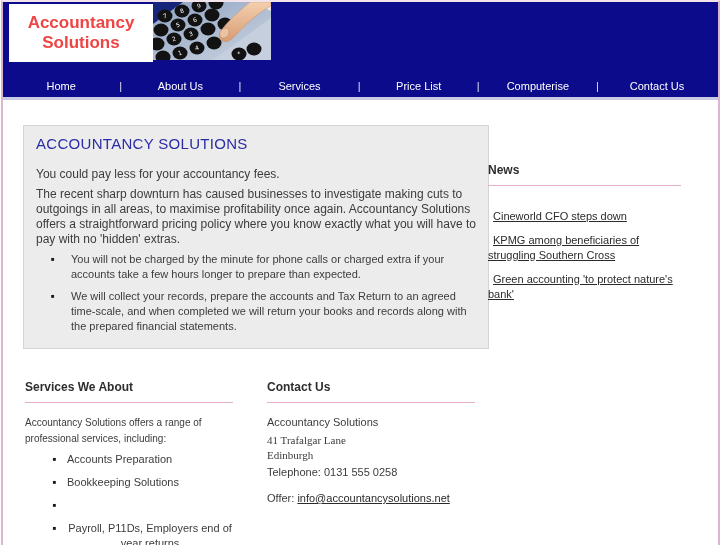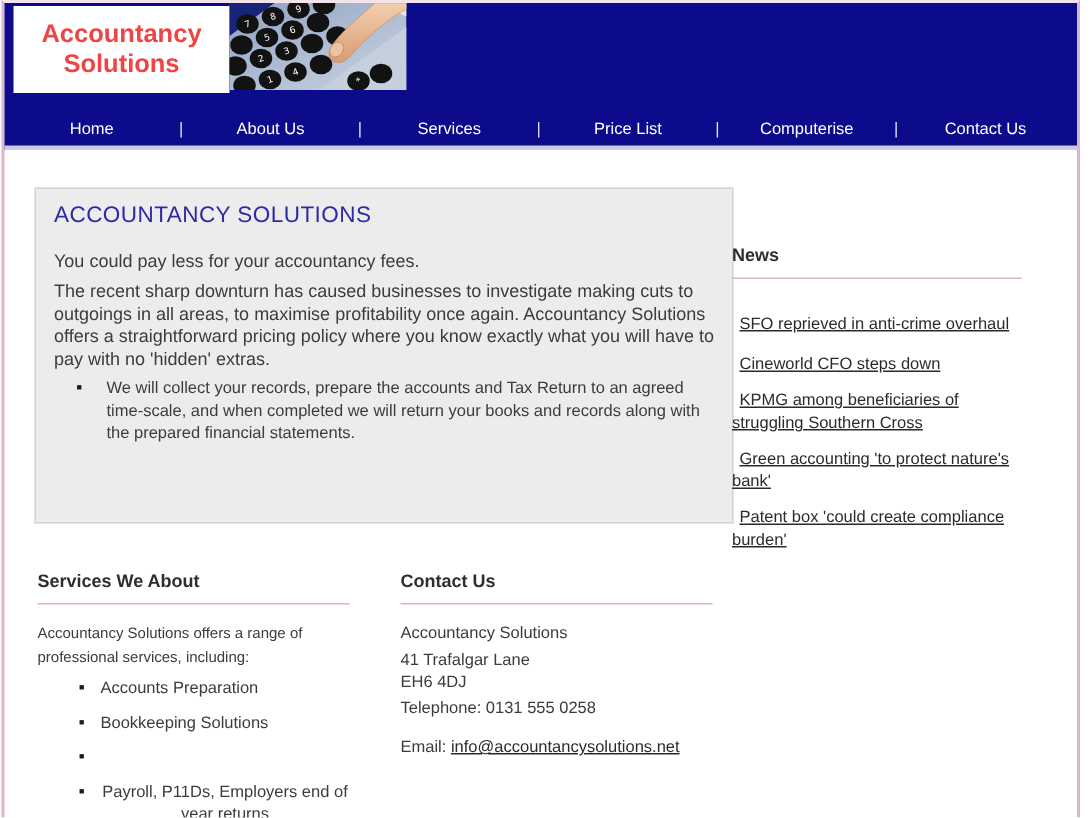--- a/index.html
+++ b/index.html
@@ -59,21 +59,21 @@
   }
   
   .svc-col{position:absolute;left:22px;top:378px;width:208px;}
   .contact-col{position:absolute;left:264px;top:378px;width:208px;}
   .svc-intro{margin:12px 0 0 0;font-size:10px;line-height:15.5px;color:#3c3c3c;}
   .svc-list{margin-top:6px;}
   .svc-row{display:flex;margin-bottom:8px;font-size:11px;line-height:15px;color:#3c3c3c;text-align:center;}
   .svc-marker{flex:none;width:25px;margin-left:17px;font-size:6px;line-height:15px;color:#1a1a1a;}
   .contact-company{margin:12px 0 0 0;font-size:11px;line-height:15px;color:#3c3c3c;}
   .contact-address{margin-top:3px;font-size:11px;color:#3c3c3c;}
-  .addr-line{line-height:15px;}
+  .addr-line{line-height:15px;font-family:Liberation Serif, serif;}
   .contact-phone{margin-top:2px;font-size:11px;line-height:15px;color:#3c3c3c;}
   .contact-email{margin-top:3px;font-size:11px;line-height:15px;color:#3c3c3c;}
   .email-link{color:#2b2b2b;text-decoration:underline;cursor:pointer;}
 </style>
 </head>
 <body>
 
 <div class="site">
 
   <div class="header">
@@ -168,53 +168,51 @@
         </div>
       </nav>
   </div>
 
   <section class="content-box">
     <h1 class="main-heading">ACCOUNTANCY SOLUTIONS</h1>
     <p>You could pay less for your accountancy fees.</p>
     <p>The recent sharp downturn has caused businesses to investigate making cuts to outgoings in all areas, to maximise profitability once again. Accountancy Solutions offers a straightforward pricing policy where you know exactly what you will have to pay with no 'hidden' extras.</p>
     <div class="bullets">
 
+        <div class="bullet-row">
+          <span class="bullet-marker">■</span>
+          <span class="bullet-text">You will not be charged by the minute for phone calls or charged extra if your accounts take a few hours longer to prepare than expected.</span>
+        </div>
 
 
         <div class="bullet-row">
           <span class="bullet-marker">■</span>
           <span class="bullet-text">We will collect your records, prepare the accounts and Tax Return to an agreed time-scale, and when completed we will return your books and records along with the prepared financial statements.</span>
         </div>
       </div>
   </section>
 
   <aside class="news">
     <h2 class="col-heading">News</h2>
     <hr class="rule">
     <div class="news-list">
 
-        <div class="news-item">
-          <a class="news-link">SFO reprieved in anti-crime overhaul</a>
-        </div>
 
         <div class="news-item">
           <a class="news-link">Cineworld CFO steps down</a>
         </div>
 
         <div class="news-item">
           <a class="news-link">KPMG among beneficiaries of struggling Southern Cross</a>
         </div>
 
         <div class="news-item">
           <a class="news-link">Green accounting 'to protect nature's bank'</a>
         </div>
 
-        <div class="news-item">
-          <a class="news-link">Patent box 'could create compliance burden'</a>
-        </div>
       </div>
   </aside>
 
   <section class="svc-col">
     <h2 class="col-heading">Services We About</h2>
     <hr class="rule">
     <p class="svc-intro">Accountancy Solutions offers a range of professional services, including:</p>
     <div class="svc-list">
 
         <div class="svc-row">
@@ -239,20 +237,20 @@
   </section>
 
   <section class="contact-col">
     <h2 class="col-heading">Contact Us</h2>
     <hr class="rule">
     <p class="contact-company">Accountancy Solutions</p>
     <div class="contact-address">
 
         <div class="addr-line">41 Trafalgar Lane</div>
 
-
-        <div class="addr-line">EH6 4DJ</div>
+        <div class="addr-line">Edinburgh</div>
+
       </div>
     <p class="contact-phone"><span>Telephone:</span> <span>0131 555 0258</span></p>
-    <p class="contact-email"><span>Email:</span> <a class="email-link">info@accountancysolutions.net</a></p>
+    <p class="contact-email"><span>Offer:</span> <a class="email-link">info@accountancysolutions.net</a></p>
   </section>
 
 </div>
 
 </body></html>

